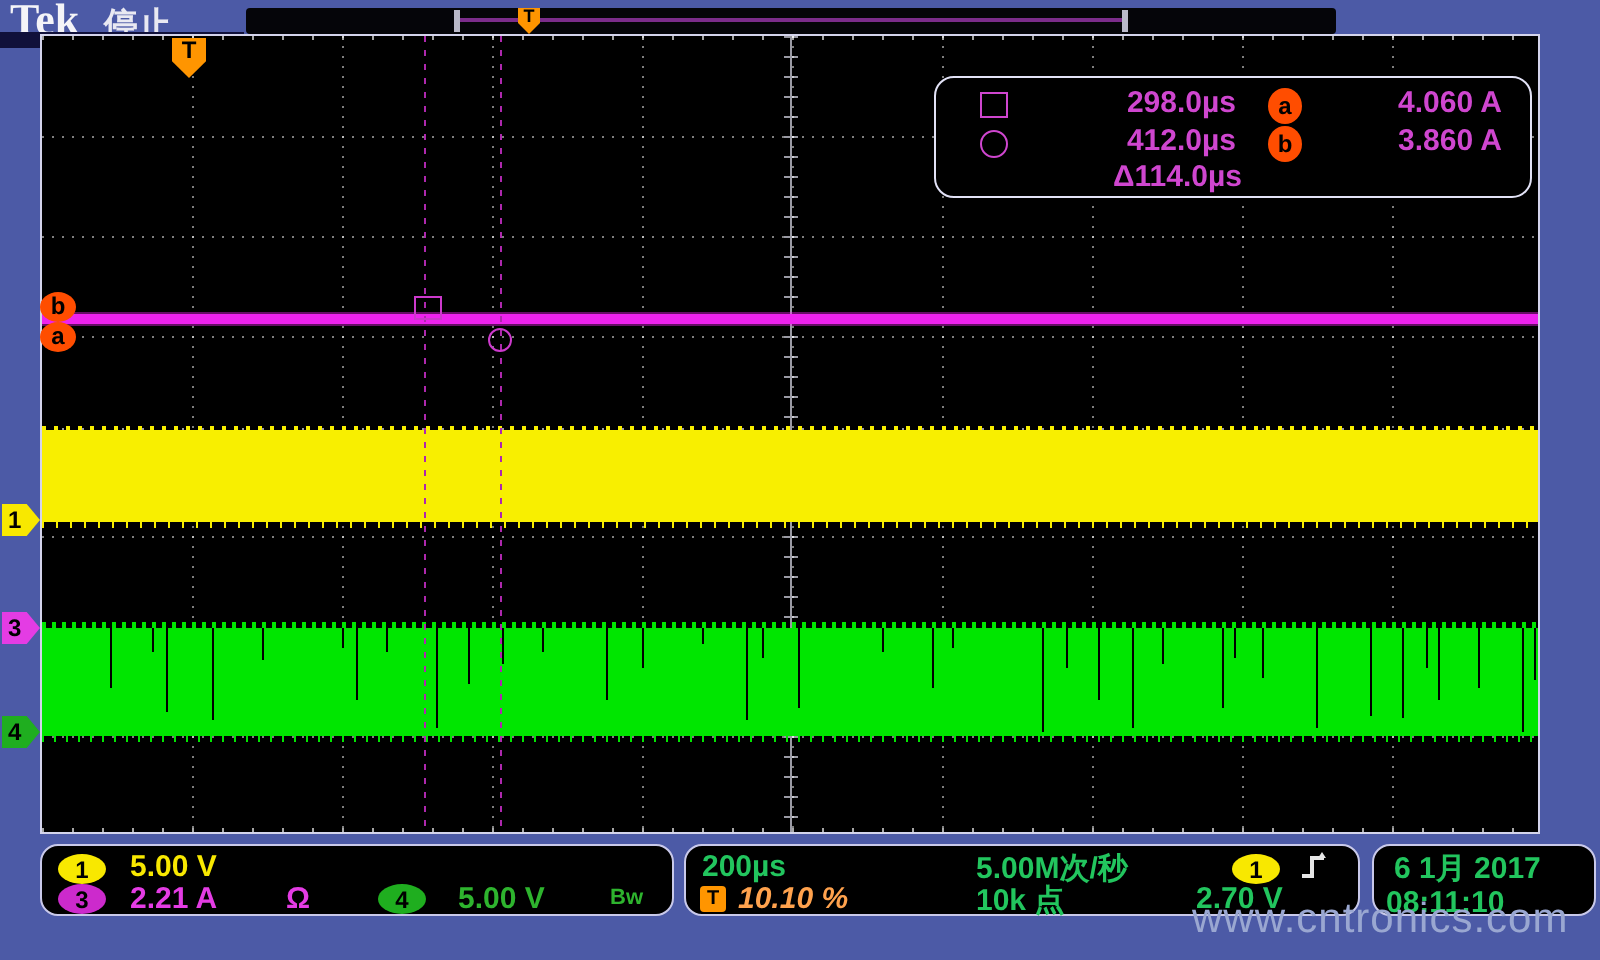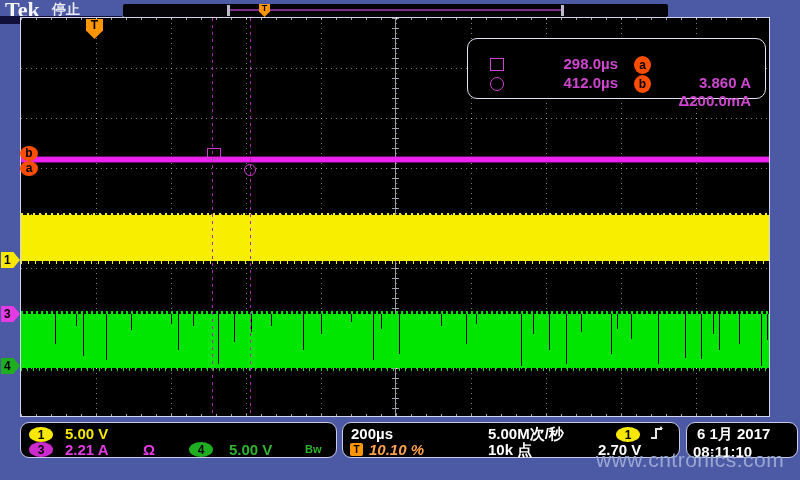--- a/index.html
+++ b/index.html
@@ -3,21 +3,21 @@
 <meta charset="utf-8">
 <style>
   html,body{margin:0;padding:0;background:#4c5aa6;}
   .screen{position:relative;width:800px;height:480px;background:#4c5aa6;overflow:hidden;
           font-family:"Liberation Sans",sans-serif;-webkit-font-smoothing:none;}
   .abs{position:absolute;}
 
   
   .tek-logo{left:5px;top:-3px;font-family:"Liberation Serif",serif;font-weight:bold;
             font-size:22px;color:#f4f4f8;letter-spacing:0px;}
-  .acq-status{left:52px;top:1px;font-size:14px;font-weight:bold;color:#e9e9f2;}
+  .acq-status{left:52px;top:1px;font-size:17px;font-weight:bold;color:#e9e9f2;}
   .logo-shadow{left:0;top:16px;width:122px;height:8px;background:#10103a;}
 
   
   .rec-bar{left:123px;top:4px;width:545px;height:13px;background:#050509;border-radius:2px;}
   .rec-line{position:absolute;left:107px;top:5px;width:333px;height:2px;background:#7c2d8c;}
   .rec-bracket{position:absolute;top:1px;width:3px;height:11px;background:#b9b9c9;}
   .shield{display:flex;align-items:flex-start;justify-content:center;background:#ff9500;
           clip-path:polygon(0 0,100% 0,100% 58%,50% 100%,0 58%);color:#000;font-weight:bold;}
   .rec-trig{position:absolute;left:136px;top:0px;width:11px;height:13px;font-size:9px;line-height:9px;}
 
@@ -65,41 +65,41 @@
   .trig-pos{left:86px;top:19px;width:17px;height:20px;font-size:12px;line-height:13px;z-index:5;}
   .ab-badge{width:18px;height:15px;border-radius:50%;background:#ff4d00;color:#000;z-index:6;
       font-size:12px;font-weight:bold;display:flex;align-items:center;justify-content:center;line-height:15px;}
   .gnd{width:19px;height:16px;color:#000;font-size:12px;font-weight:bold;z-index:6;
       display:flex;align-items:center;justify-content:flex-start;padding-left:3px;box-sizing:border-box;
       clip-path:polygon(0 0,65% 0,100% 50%,65% 100%,0 100%);}
 
   
   .meas{left:467px;top:38px;width:299px;height:61px;background:#000;border:1px solid #e2e2f6;
         border-radius:10px;box-sizing:border-box;color:#cf46cf;font-weight:bold;font-size:15px;}
-  .meas .r{position:absolute;height:18px;line-height:18px;margin-top:12px;}
+  .meas .r{position:absolute;height:18px;line-height:18px;}
   .meas .sym-sq{left:22px;top:7px;width:12px;height:11px;border:1px solid #cf46cf;}
   .meas .sym-ci{left:22px;top:26px;width:12px;height:12px;border:1px solid #cf46cf;border-radius:50%;}
   .meas .t1{left:40px;top:4px;width:110px;text-align:right;}
   .meas .t2{left:40px;top:23px;width:110px;text-align:right;}
   .meas .t3{left:40px;top:41px;width:113px;text-align:right;}
   .meas .b1{left:166px;top:5px;} .meas .b2{left:166px;top:24px;}
   .meas .v1{left:170px;top:4px;width:113px;text-align:right;}
   .meas .v2{left:170px;top:23px;width:113px;text-align:right;}
   .meas .v3{left:165px;top:41px;width:118px;text-align:right;}
   .src-badge{width:17px;height:16px;border-radius:50%;background:#ff4d00;color:#000;
       font-size:12px;font-weight:bold;display:flex;align-items:center;justify-content:center;}
 
   
   .bbox{top:422px;height:36px;background:#000;border:1px solid #c9c9ea;border-radius:9px;box-sizing:border-box;
         font-size:15px;font-weight:bold;color:#f2f2f2;}
   .chbox{left:20px;width:317px;} .hbox{left:342px;width:338px;} .dtbox{left:686px;width:112px;}
   .bbox span{position:absolute;white-space:nowrap;}
   .ebadge{position:absolute;width:24px;height:15px;border-radius:50%;color:#000;font-size:12px;font-weight:bold;
       display:flex;align-items:center;justify-content:center;}
-  .y{color:#f8e800;} .m{color:#e43ce4;} .g{color:#2eb42e;} .o{color:#ffa24d;} .w{color:#ffffff;}
+  .y{color:#f8e800;} .m{color:#e43ce4;} .g{color:#2eb42e;} .o{color:#ffa24d;} .w{color:#22c55e;}
   .tsq{position:absolute;width:13px;height:13px;border-radius:2px;background:#ff9500;color:#000;
       font-size:10px;font-weight:bold;display:flex;align-items:center;justify-content:center;}
   .watermark{left:596px;top:448px;font-size:21px;color:#9aa7d1;letter-spacing:.5px;z-index:9;}
 </style>
 </head>
 <body>
 
 <div class="screen">
 
   <div class="abs tek-logo">Tek</div>
@@ -190,24 +190,25 @@
   <div class="abs ab-badge" style="left:20px;top:161px;">a</div>
   <div class="abs gnd" style="left:1px;top:252px;background:#f8e800;">1</div>
   <div class="abs gnd" style="left:1px;top:306px;background:#e43ce4;">3</div>
   <div class="abs gnd" style="left:1px;top:358px;background:#1fae1f;">4</div>
 
   <div class="abs meas">
     <div class="r sym-sq" style="position:absolute;"></div>
     <div class="r sym-ci" style="position:absolute;"></div>
     <span class="r t1" style="position:absolute;">298.0µs</span>
     <span class="r b1 src-badge" style="position:absolute;">a</span>
+    <span class="r v1" style="position:absolute;">4.060 A</span>
     <span class="r t2" style="position:absolute;">412.0µs</span>
     <span class="r b2 src-badge" style="position:absolute;">b</span>
     <span class="r v2" style="position:absolute;">3.860 A</span>
-    <span class="r v3" style="position:absolute;">Δ200.0mA</span>
+    <span class="r t3" style="position:absolute;">Δ114.0µs</span>
   </div>
 
   <div class="abs bbox chbox">
     <div class="ebadge" style="left:8px;top:4px;background:#f8e800;">1</div>
     <span class="y" style="left:44px;top:2px;">5.00 V</span>
     <div class="ebadge" style="left:8px;top:19px;background:#cc2acc;">3</div>
     <span class="m" style="left:44px;top:18px;">2.21 A</span>
     <span class="m" style="left:122px;top:18px;">Ω</span>
     <div class="ebadge" style="left:168px;top:19px;background:#1fae1f;">4</div>
     <span class="g" style="left:208px;top:18px;">5.00 V</span>

